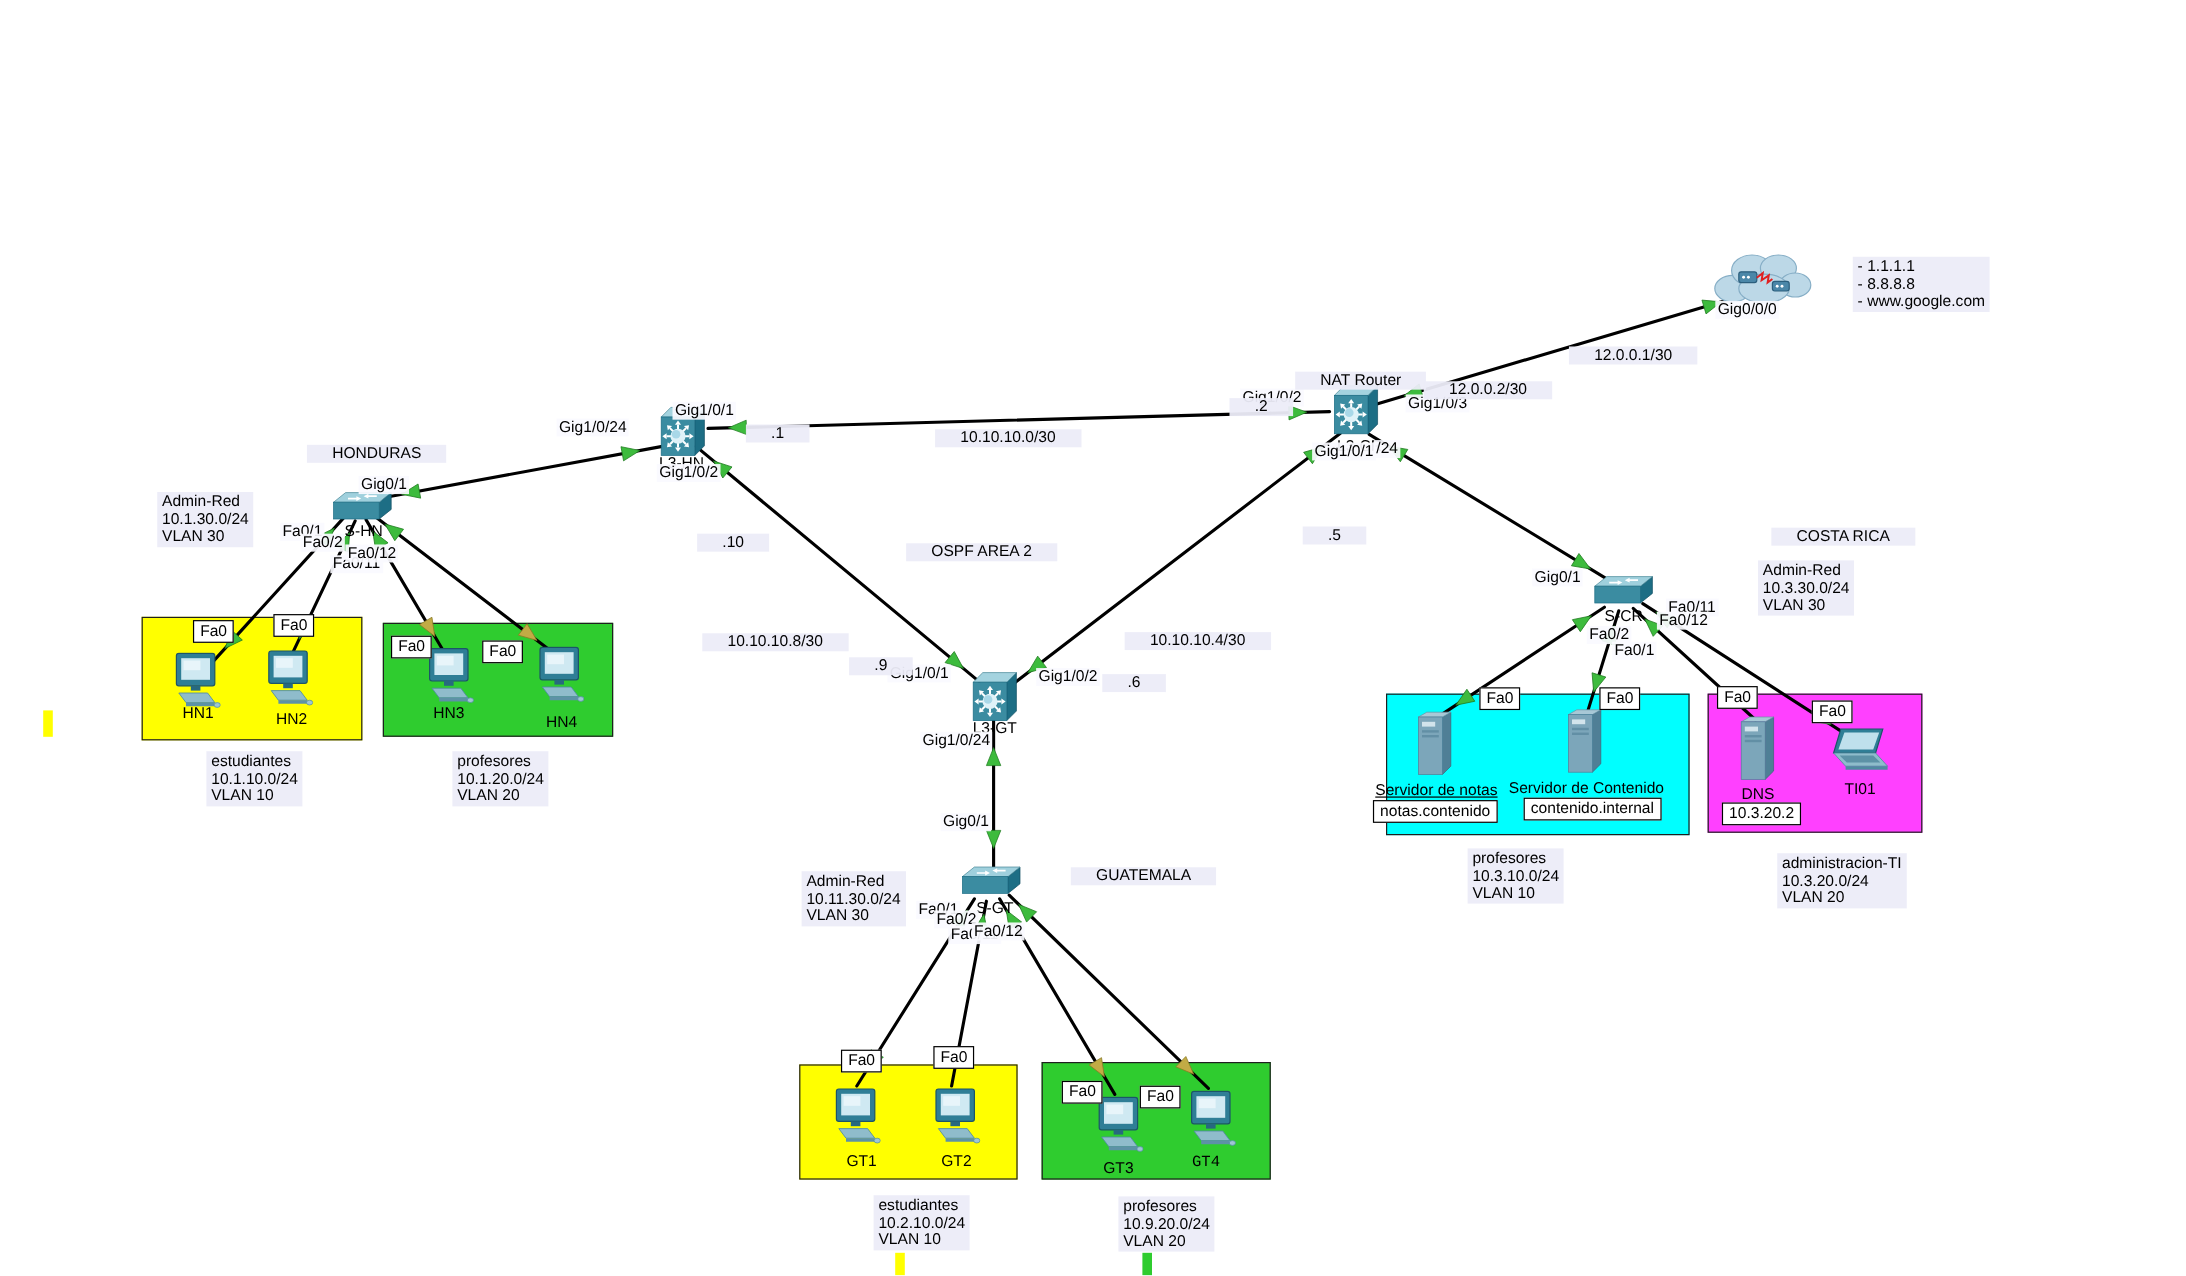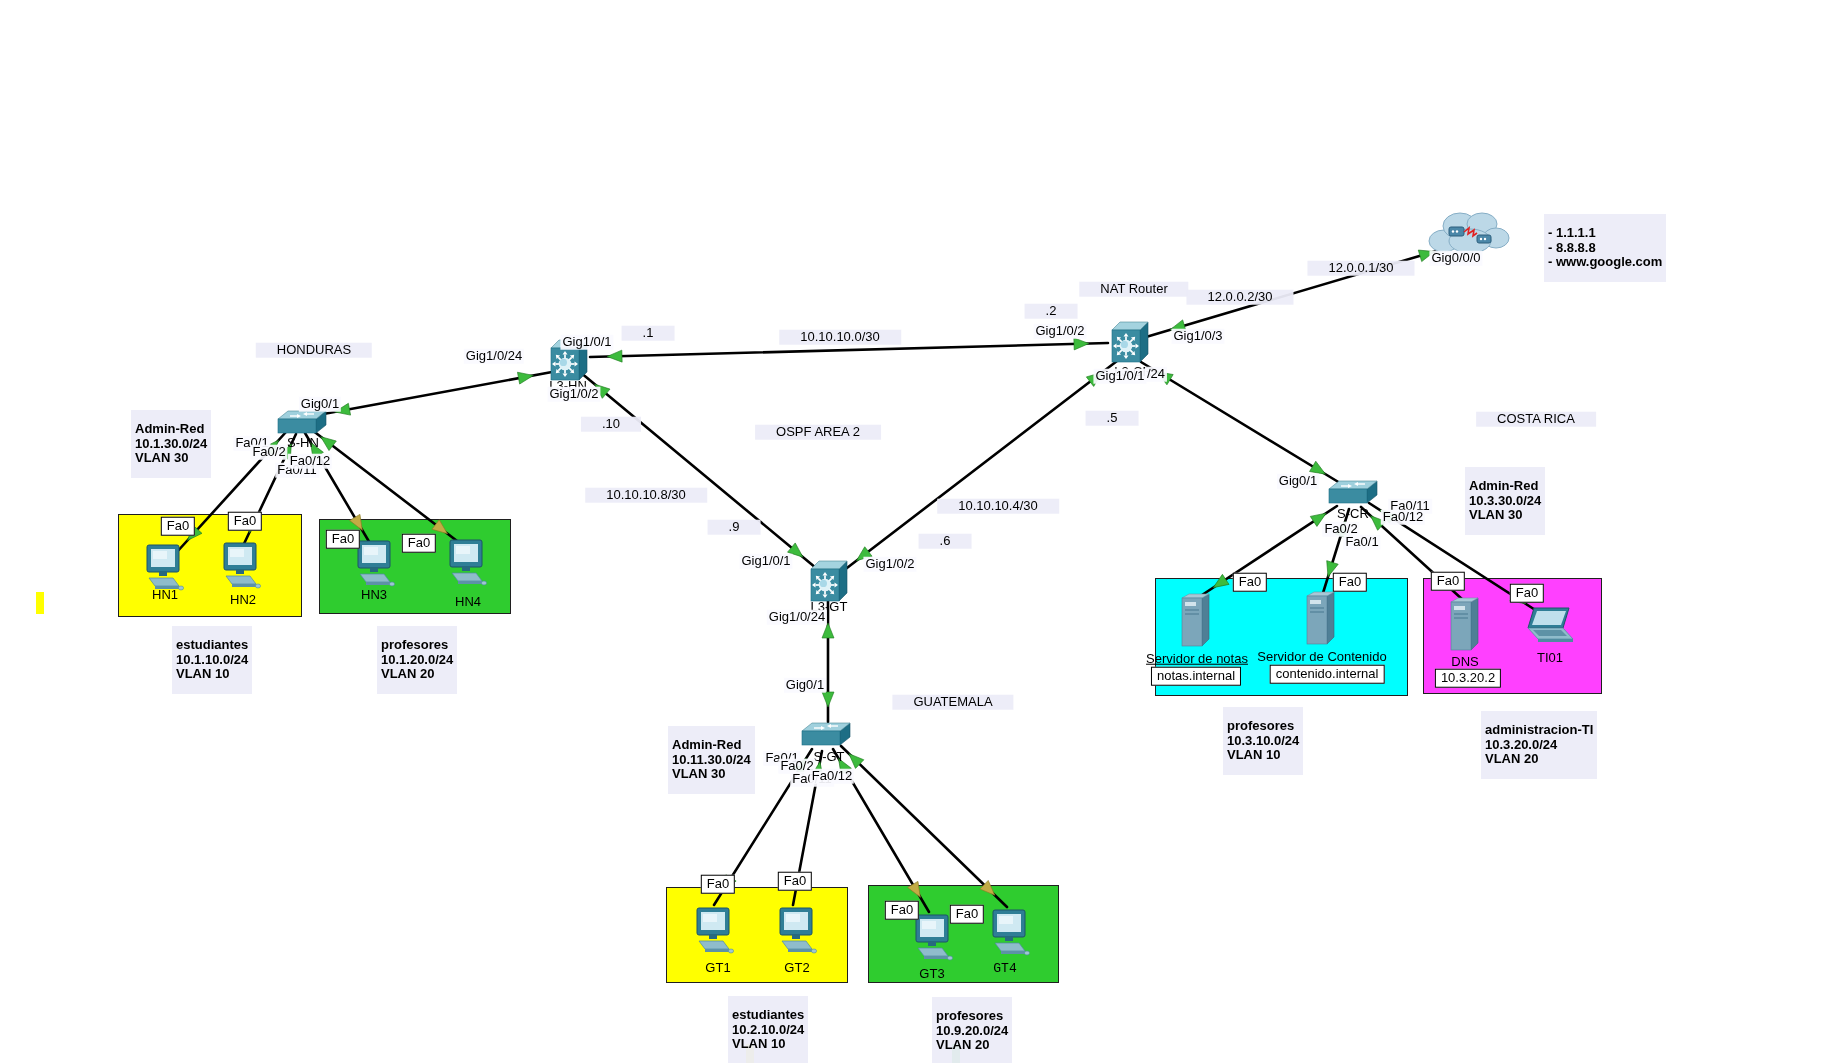--- a/index.html
+++ b/index.html
@@ -4,25 +4,25 @@
 <style>
   html,body{margin:0;padding:0;background:#fff;}
   #canvas{position:relative;width:1822px;height:1063px;background:#fff;
           font-family:"Liberation Sans",sans-serif;overflow:hidden;}
   .region{position:absolute;border:1px solid #1f1f1f;box-sizing:border-box;z-index:1;}
   .strip{position:absolute;border:none;z-index:1;}
   svg.wires{position:absolute;left:0;top:0;z-index:2;}
   .node{position:absolute;transform:translate(-50%,-50%);z-index:3;}
   .lbl{position:absolute;font-size:13px;line-height:1.12;color:#000;white-space:nowrap;z-index:4;}
   .ctr{transform:translate(-50%,-50%);}
-  .net{background:rgba(236,236,248,0.95);padding:0 21px;}
+  .net{background:rgba(236,236,248,0.95);padding:0 21px;margin-top:28px;}
   .port{background:rgba(250,250,255,0.93);padding:0 2px;}
   .badge{background:#fff;border:1px solid #000;padding:1px 5px;}
   .name{background:transparent;}
-  .block{background:rgba(236,236,248,0.95);padding:12px 4px;font-weight:bold;}
+  .block{background:rgba(236,236,248,0.95);padding:1px 4px;}
 </style>
 </head>
 <body>
 
 <div id="canvas" style="background: rgb(255, 255, 255);">
     <div class="region" style="left: 118px; top: 514px; width: 184px; height: 103px; background: rgb(255, 255, 0);"></div>
     <div class="region" style="left: 319px; top: 519px; width: 192px; height: 95px; background: rgb(47, 204, 47);"></div>
     <div class="region" style="left: 666px; top: 887px; width: 182px; height: 96px; background: rgb(255, 255, 0);"></div>
     <div class="region" style="left: 868px; top: 885px; width: 191px; height: 98px; background: rgb(47, 204, 47);"></div>
     <div class="region" style="left: 1155px; top: 578px; width: 253px; height: 118px; background: rgb(0, 255, 255);"></div>
@@ -353,33 +353,33 @@
     <div class="lbl badge ctr" style="left: 343px; top: 539px; z-index: 50;">Fa0</div>
     <div class="lbl badge ctr" style="left: 419px; top: 543px; z-index: 51;">Fa0</div>
     <div class="lbl badge ctr" style="left: 718px; top: 884px; z-index: 52;">Fa0</div>
     <div class="lbl badge ctr" style="left: 795px; top: 881px; z-index: 53;">Fa0</div>
     <div class="lbl badge ctr" style="left: 902px; top: 910px; z-index: 54;">Fa0</div>
     <div class="lbl badge ctr" style="left: 967px; top: 914px; z-index: 55;">Fa0</div>
     <div class="lbl badge ctr" style="left: 1250px; top: 582px; z-index: 56;">Fa0</div>
     <div class="lbl badge ctr" style="left: 1350px; top: 582px; z-index: 57;">Fa0</div>
     <div class="lbl badge ctr" style="left: 1448px; top: 581px; z-index: 58;">Fa0</div>
     <div class="lbl badge ctr" style="left: 1527px; top: 593px; z-index: 59;">Fa0</div>
-    <div class="lbl badge ctr" style="left: 1196px; top: 676px; z-index: 60;">notas.internal</div>
+    <div class="lbl badge ctr" style="left: 1196px; top: 676px; z-index: 60;">notas.contenido</div>
     <div class="lbl badge ctr" style="left: 1327px; top: 674px; z-index: 61;">contenido.internal</div>
     <div class="lbl badge ctr" style="left: 1468px; top: 678px; z-index: 62;">10.3.20.2</div>
     <div class="lbl net ctr" style="left: 1134px; top: 289px; z-index: 63;">NAT Router</div>
     <div class="lbl net ctr" style="left: 1361px; top: 268px; z-index: 64;">12.0.0.1/30</div>
     <div class="lbl net ctr" style="left: 1240px; top: 297px; z-index: 65;">12.0.0.2/30</div>
     <div class="lbl net ctr" style="left: 840px; top: 337px; z-index: 66;">10.10.10.0/30</div>
     <div class="lbl net ctr" style="left: 648px; top: 333px; z-index: 67;">.1</div>
     <div class="lbl net ctr" style="left: 1051px; top: 311px; z-index: 68;">.2</div>
     <div class="lbl net ctr" style="left: 314px; top: 350px; z-index: 69;">HONDURAS</div>
     <div class="lbl net ctr" style="left: 818px; top: 432px; z-index: 70;">OSPF AREA 2</div>
     <div class="lbl net ctr" style="left: 611px; top: 424px; z-index: 71;">.10</div>
-    <div class="lbl net ctr" style="left: 646px; top: 495px; z-index: 72;">10.10.10.8/30</div>
+    <div class="lbl net ctr" style="left: 646px; top: 507px; z-index: 72;">10.10.10.8/30</div>
     <div class="lbl net ctr" style="left: 734px; top: 527px; z-index: 73;">.9</div>
     <div class="lbl net ctr" style="left: 1112px; top: 418px; z-index: 74;">.5</div>
     <div class="lbl net ctr" style="left: 998px; top: 506px; z-index: 75;">10.10.10.4/30</div>
     <div class="lbl net ctr" style="left: 945px; top: 541px; z-index: 76;">.6</div>
     <div class="lbl net ctr" style="left: 1536px; top: 419px; z-index: 77;">COSTA RICA</div>
     <div class="lbl net ctr" style="left: 953px; top: 702px; z-index: 78;">GUATEMALA</div>
     <div class="lbl block" style="left: 131px; top: 410px; z-index: 79;">
       <div>Admin-Red</div>
       <div>10.1.30.0/24</div>
       <div>VLAN 30</div>

